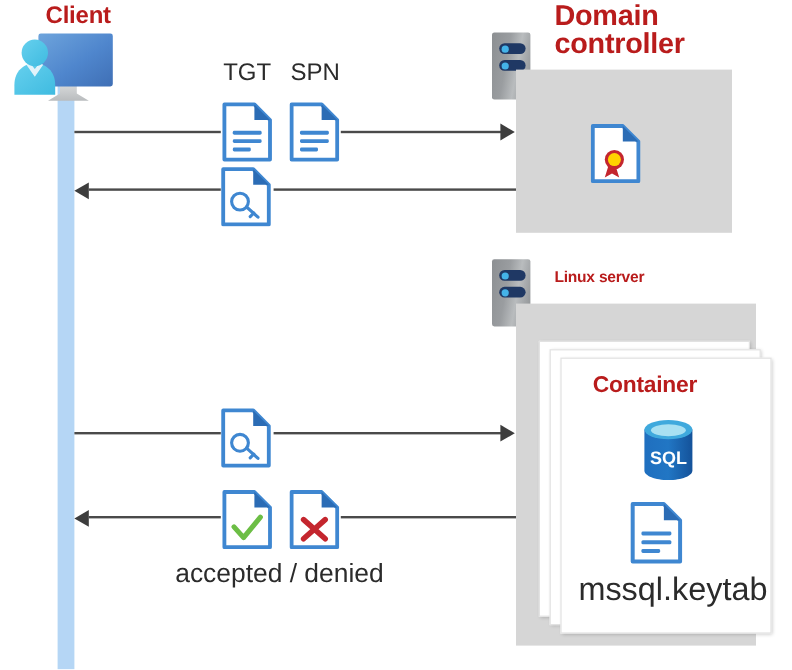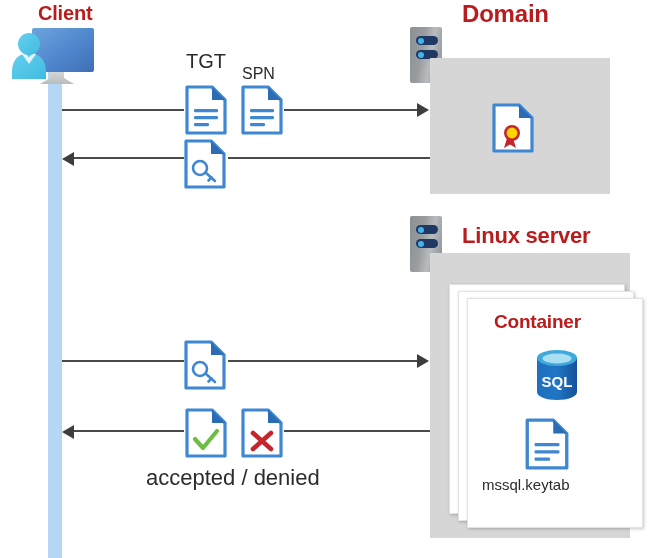--- a/index.html
+++ b/index.html
@@ -116,21 +116,21 @@
 
       <path d="M4 48 c0 -12 8 -18 17 -18 c9 0 17 6 17 18 v8 H4 z" fill="url(#gPerson)"></path>
 
       <path d="M14 31 l7 10 l7 -10 l-3 -1.5 l-4 5 l-4 -5 z" fill="#eef6fb" opacity="0.92"></path>
 
       <circle cx="21" cy="21" r="11" fill="url(#gPerson)"></circle>
     </svg>
   </div>
 
   <div class="abs label-plain" style="left:186px;top:50px;font-size:20px;">TGT</div>
-  <div class="abs label-plain" style="left:242px;top:65px;font-size:16px;">SPN</div>
+  <div class="abs label-plain" style="left:242px;top:50px;font-size:20px;">SPN</div>
 
   <div class="abs icon-wrap" style="left:185px;top:85px;width:42px;height:50px;">
     <svg width="42" height="50" viewBox="0 0 42 50" xmlns="http://www.w3.org/2000/svg">
       <path d="M2 2 h25 l13 13 v33 H2 z" fill="#ffffff" stroke="#3f87d1" stroke-width="3.2" stroke-linejoin="round"></path>
       <path d="M27 2 l13 13 H27 z" fill="#2b6cb5"></path>
       <g fill="#3f87d1">
         <rect x="9" y="24" width="24" height="3.2" rx="1.2"></rect>
         <rect x="9" y="31" width="24" height="3.2" rx="1.2"></rect>
         <rect x="9" y="38" width="15" height="3.2" rx="1.2"></rect>
       </g>
@@ -173,20 +173,21 @@
     <div class="bay b1">
       <span class="led"></span>
     </div>
     <div class="bay b2">
       <span class="led"></span>
     </div>
   </div>
 
   <div class="abs title-bold" style="left:462px;top:2px;font-size:24px;line-height:23px;">
     <div>Domain</div>
+    <div>controller</div>
   </div>
 
   <div class="abs gray-panel" style="left:430px;top:58px;width:180px;height:136px;"></div>
 
   <div class="abs icon-wrap" style="left:492px;top:103px;width:42px;height:50px;">
     <svg width="42" height="50" viewBox="0 0 42 50" xmlns="http://www.w3.org/2000/svg">
       <path d="M2 2 h25 l13 13 v33 H2 z" fill="#ffffff" stroke="#3f87d1" stroke-width="3.2" stroke-linejoin="round"></path>
       <path d="M27 2 l13 13 H27 z" fill="#2b6cb5"></path>
       <path d="M16 32 l-4 13 l6 -3.5 l6 3.5 l-4 -13 z" fill="#c4262e"></path>
       <circle cx="20" cy="30" r="8" fill="#c4262e"></circle>
@@ -196,21 +197,21 @@
 
   <div class="abs rack" style="left:410px;top:216px;">
     <div class="bay b1">
       <span class="led"></span>
     </div>
     <div class="bay b2">
       <span class="led"></span>
     </div>
   </div>
 
-  <div class="abs title-bold" style="left:462px;top:223px;font-size:22px;">Linux server</div>
+  <div class="abs title-bold" style="left:462px;top:223px;font-size:13px;">Linux server</div>
 
   <div class="abs gray-panel" style="left:430px;top:253px;width:200px;height:285px;"></div>
 
   <div class="abs card" style="left:449px;top:284px;width:174px;height:228px;"></div>
   <div class="abs card" style="left:458px;top:291px;width:174px;height:228px;"></div>
   <div class="abs card" style="left:467px;top:298px;width:174px;height:228px;"></div>
 
   <div class="abs title-bold" style="left:494px;top:311px;font-size:19px;">Container</div>
 
   <div class="abs icon-wrap" style="left:532px;top:348px;width:50px;height:54px;text-align:center;">
@@ -234,21 +235,21 @@
       <path d="M2 2 h25 l13 13 v33 H2 z" fill="#ffffff" stroke="#3f87d1" stroke-width="3.2" stroke-linejoin="round"></path>
       <path d="M27 2 l13 13 H27 z" fill="#2b6cb5"></path>
       <g fill="#3f87d1">
         <rect x="9" y="24" width="24" height="3.2" rx="1.2"></rect>
         <rect x="9" y="31" width="24" height="3.2" rx="1.2"></rect>
         <rect x="9" y="38" width="15" height="3.2" rx="1.2"></rect>
       </g>
     </svg>
   </div>
 
-  <div class="abs label-plain" style="left:482px;top:476px;font-size:15px;">mssql.keytab</div>
+  <div class="abs label-plain" style="left:482px;top:476px;font-size:27px;">mssql.keytab</div>
 
   <div class="abs conn-line" style="left:62px;top:360px;width:122px;"></div>
   <div class="abs conn-line" style="left:228px;top:360px;width:190px;"></div>
   <div class="abs arrow-head right" style="left:417px;top:354px;"></div>
 
   <div class="abs icon-wrap" style="left:184px;top:340px;width:42px;height:50px;">
     <svg width="42" height="50" viewBox="0 0 42 50" xmlns="http://www.w3.org/2000/svg">
       <path d="M2 2 h25 l13 13 v33 H2 z" fill="#ffffff" stroke="#3f87d1" stroke-width="3.2" stroke-linejoin="round"></path>
       <path d="M27 2 l13 13 H27 z" fill="#2b6cb5"></path>
       <g fill="none" stroke="#3f87d1" stroke-width="2.6">

